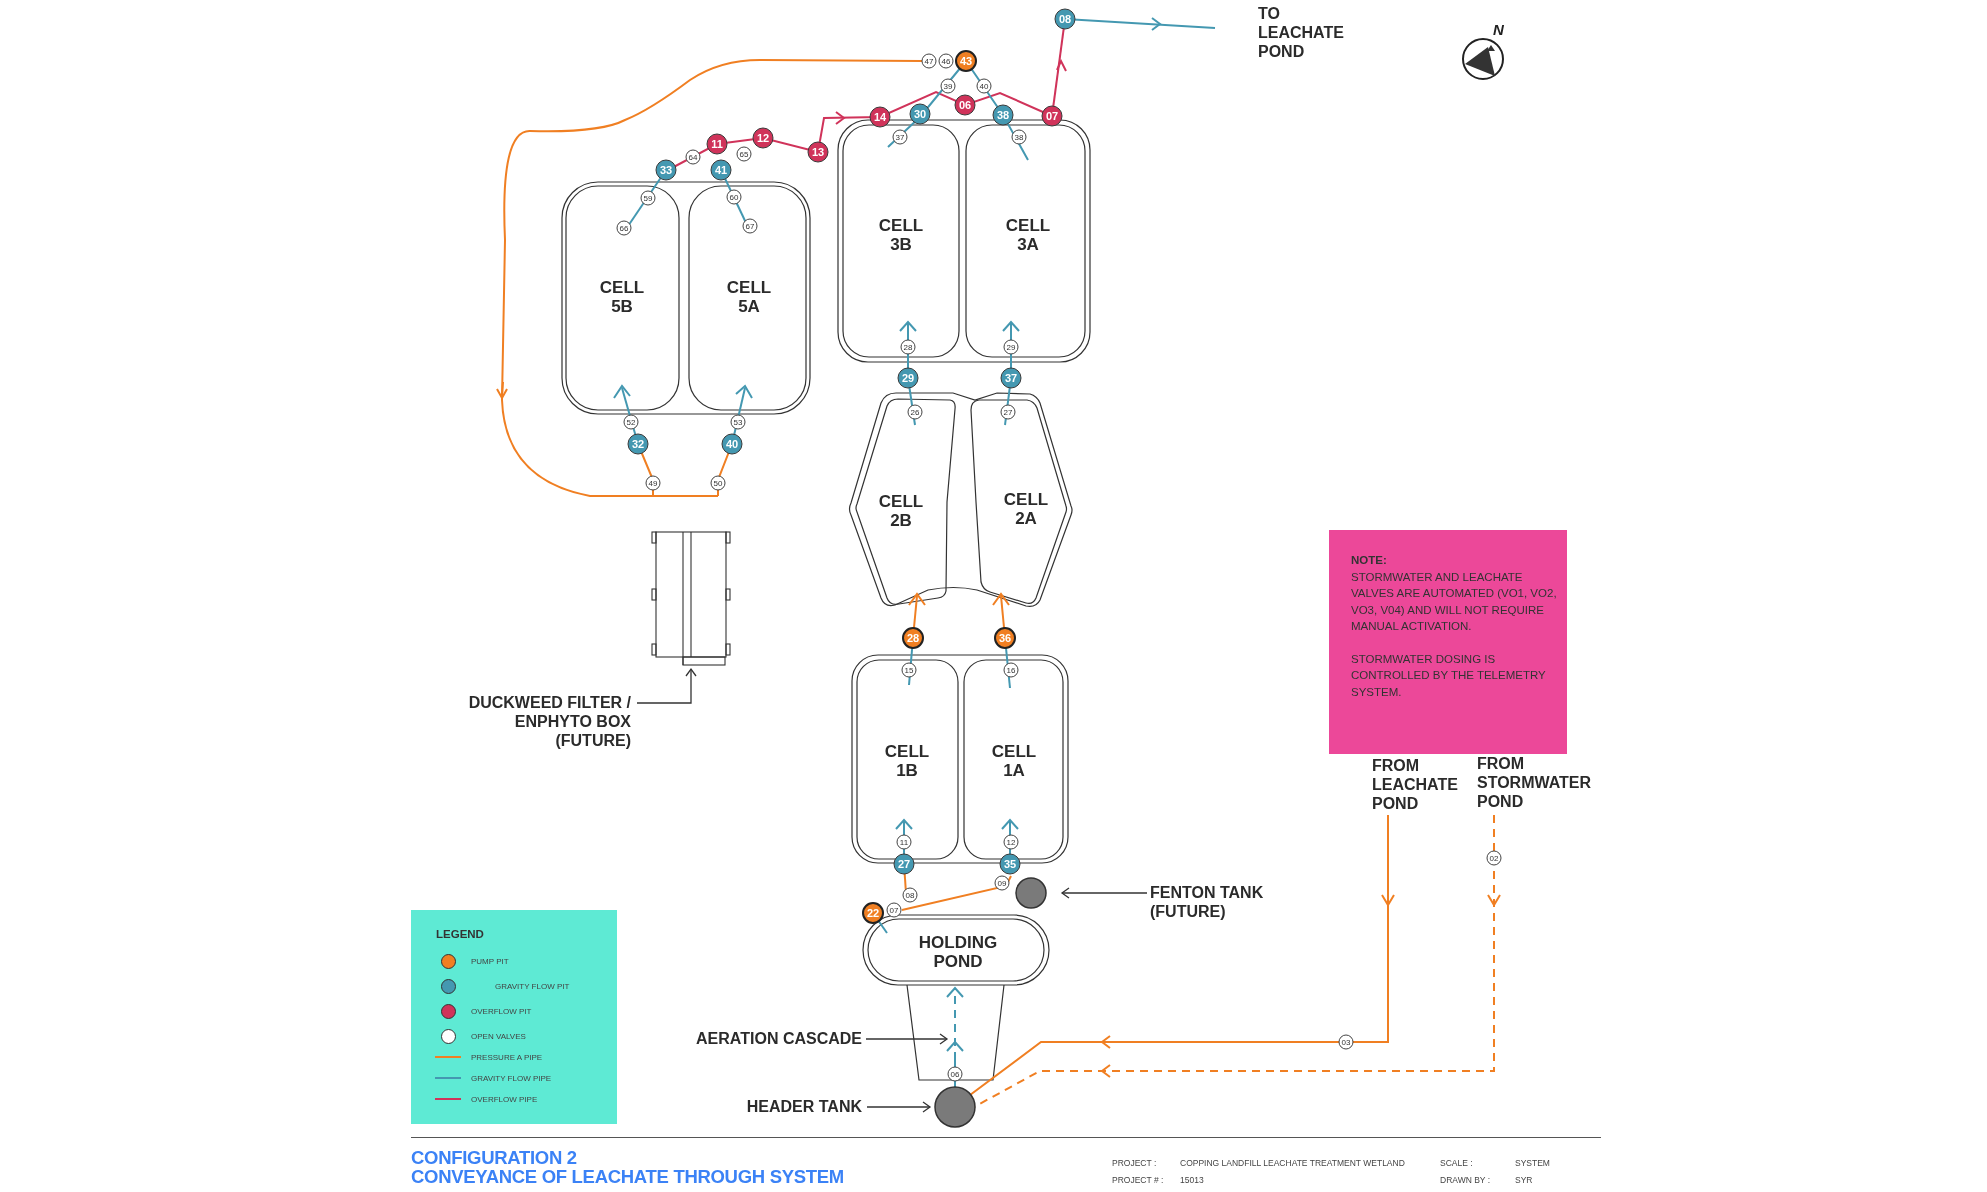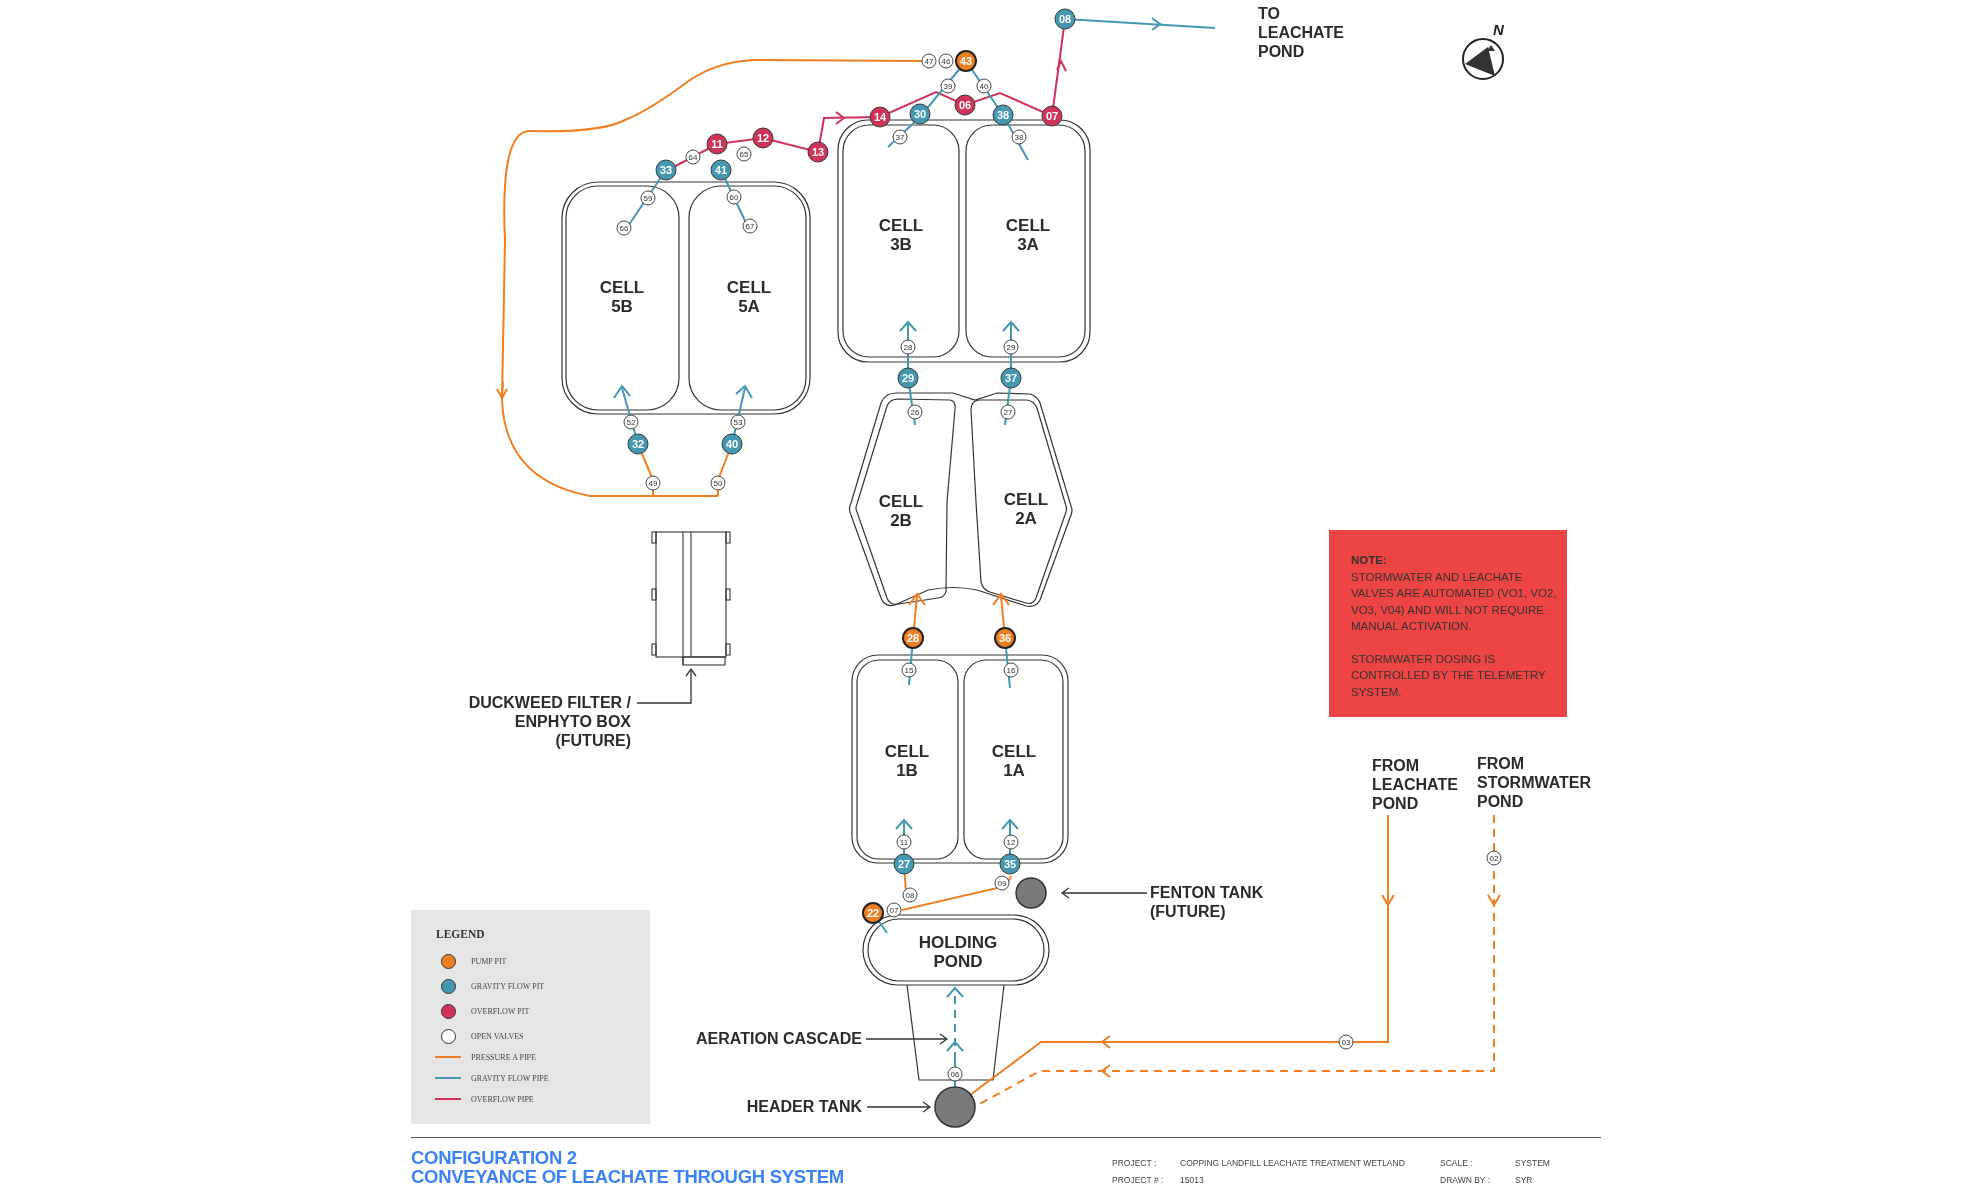--- a/index.html
+++ b/index.html
@@ -3,25 +3,25 @@
   <meta charset="utf-8">
   <style>
     html, body { margin: 0; padding: 0; background: #ffffff; }
     body { width: 1987px; height: 1192px; position: relative; overflow: hidden; font-family: "Liberation Sans", sans-serif; }
     svg#diagram { position: absolute; left: 0; top: 0; }
     .lbl { font-family: "Liberation Sans", sans-serif; font-weight: bold; fill: #2b2b2b; }
     .cell-lbl { font-size: 17px; }
     .call-lbl { font-size: 16px; }
     .pit-num { font-family: "Liberation Sans", sans-serif; font-weight: bold; font-size: 11px; fill: #fff; }
     .valve-num { font-family: "Liberation Sans", sans-serif; font-size: 8px; fill: #333; }
-    .note-box { position: absolute; left: 1329px; top: 530px; width: 238px; height: 187px; background: #ef4444; }
+    .note-box { position: absolute; left: 1329px; top: 530px; width: 238px; height: 224px; background: #ec4899; }
     .note-text { position: absolute; left: 22px; top: 22px; font-size: 11.5px; color: #333; line-height: 16.5px; text-transform: uppercase; }
     .note-text b { display: block; }
     .note-p { margin: 0 0 16px 0; }
-    .legend-box { position: absolute; left: 411px; top: 910px; width: 239px; height: 214px; background: #e5e5e5; font-family: Liberation Serif, serif; }
+    .legend-box { position: absolute; left: 411px; top: 910px; width: 206px; height: 214px; background: #5eead4; }
     .legend-title { position: absolute; left: 25px; top: 18px; font-size: 11.5px; font-weight: bold; color: #333; }
     .legend-item { position: absolute; left: 24px; height: 18px; display: flex; align-items: center; }
     .legend-sym { width: 26px; display: flex; justify-content: center; align-items: center; }
     .legend-dot { width: 15px; height: 15px; border-radius: 50%; border: 1.5px solid #333; box-sizing: border-box; }
     .legend-line { width: 26px; height: 2px; }
     .legend-label { margin-left: 10px; font-size: 8px; color: #444; }
     .title-block { position: absolute; left: 411px; top: 1148px; }
     .title-line { font-size: 18.5px; font-weight: bold; color: #3b82f6; line-height: 19px; letter-spacing: -0.3px; }
     .meta { position: absolute; font-size: 8.5px; color: #444; }
     .rule { position: absolute; left: 411px; top: 1137px; width: 1190px; height: 1px; background: #555; }
@@ -391,21 +391,21 @@
 
 <div class="legend-box">
   <div class="legend-title">LEGEND</div>
   <div id="legend-items">
       <div class="legend-item" style="top: 42px;">
         <div class="legend-sym">
           <div class="legend-dot" style="background: rgb(240, 127, 34);"></div>
         </div>
         <span class="legend-label">PUMP PIT</span>
       </div>
-      <div class="legend-item" style="top: 67px;">
+      <div class="legend-item" style="top: 67px; gap: 24px;">
         <div class="legend-sym">
           <div class="legend-dot" style="background: rgb(68, 152, 177);"></div>
         </div>
         <span class="legend-label">GRAVITY FLOW PIT</span>
       </div>
       <div class="legend-item" style="top: 92px;">
         <div class="legend-sym">
           <div class="legend-dot" style="background: rgb(208, 51, 90);"></div>
         </div>
         <span class="legend-label">OVERFLOW PIT</span>

